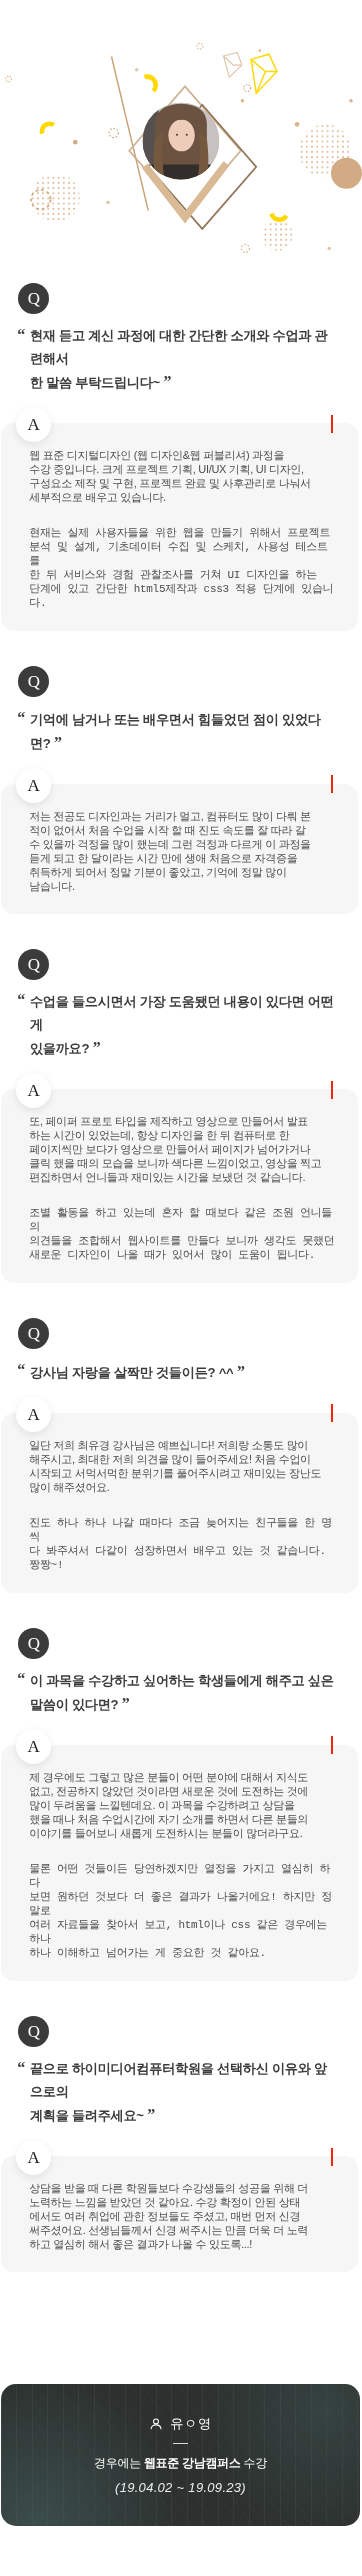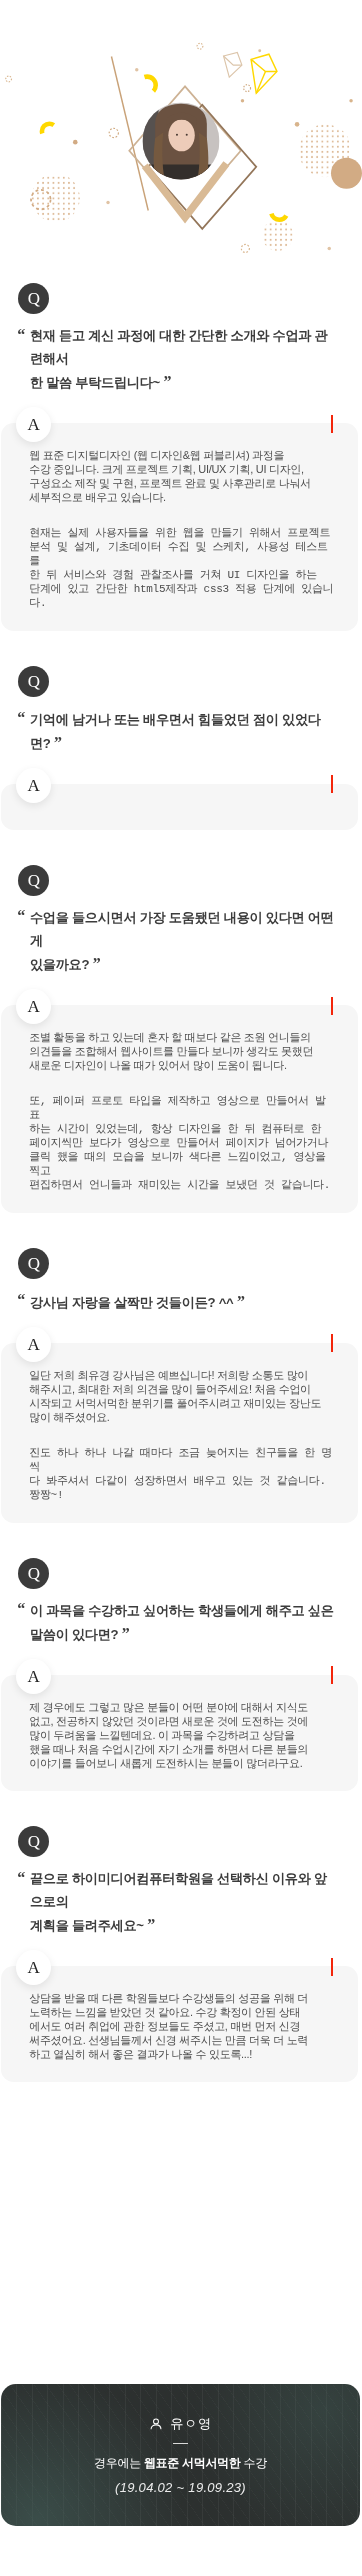--- a/index.html
+++ b/index.html
@@ -166,42 +166,48 @@
   <div class="qa">
     <div class="q-badge">
         <span>Q</span>
       </div>
     <div class="q-text"><span class="quote open">“</span><span class="q-body">기억에 남거나 또는 배우면서 힘들었던 점이 있었다면?</span><span class="quote close">”</span></div>
     <div class="a-card">
       <div class="a-badge">
           <span>A</span>
         </div>
       <div class="red-bar"></div>
+      <p>저는 전공도 디자인과는 거리가 멀고, 컴퓨터도 많이 다뤄 본
+적이 없어서 처음 수업을 시작 할 때 진도 속도를 잘 따라 갈
+수 있을까 걱정을 많이 했는데 그런 걱정과 다르게 이 과정을
+듣게 되고 한 달이라는 시간 만에 생애 처음으로 자격증을
+취득하게 되어서 정말 기분이 좋았고, 기억에 정말 많이
+남습니다.</p>
     </div>
   </div>
 
   <div class="qa">
     <div class="q-badge">
         <span>Q</span>
       </div>
     <div class="q-text"><span class="quote open">“</span><span class="q-body">수업을 들으시면서 가장 도움됐던 내용이 있다면 어떤게
 있을까요?</span><span class="quote close">”</span></div>
     <div class="a-card">
       <div class="a-badge">
           <span>A</span>
         </div>
       <div class="red-bar"></div>
-      <p>조별 활동을 하고 있는데 혼자 할 때보다 같은 조원 언니들의
-의견들을 조합해서 웹사이트를 만들다 보니까 생각도 못했던
-새로운 디자인이 나올 때가 있어서 많이 도움이 됩니다.</p>
       <p>또, 페이퍼 프로토 타입을 제작하고 영상으로 만들어서 발표
 하는 시간이 있었는데, 항상 디자인을 한 뒤 컴퓨터로 한
 페이지씩만 보다가 영상으로 만들어서 페이지가 넘어가거나
 클릭 했을 때의 모습을 보니까 색다른 느낌이었고, 영상을 찍고
 편집하면서 언니들과 재미있는 시간을 보냈던 것 같습니다.</p>
+      <p>조별 활동을 하고 있는데 혼자 할 때보다 같은 조원 언니들의
+의견들을 조합해서 웹사이트를 만들다 보니까 생각도 못했던
+새로운 디자인이 나올 때가 있어서 많이 도움이 됩니다.</p>
     </div>
   </div>
 
   <div class="qa">
     <div class="q-badge">
         <span>Q</span>
       </div>
     <div class="q-text"><span class="quote open">“</span><span class="q-body">강사님 자랑을 살짝만 것들이든? ^^</span><span class="quote close">”</span></div>
     <div class="a-card">
       <div class="a-badge">
@@ -227,20 +233,24 @@
     <div class="a-card">
       <div class="a-badge">
           <span>A</span>
         </div>
       <div class="red-bar"></div>
       <p>제 경우에도 그렇고 많은 분들이 어떤 분야에 대해서 지식도
 없고, 전공하지 않았던 것이라면 새로운 것에 도전하는 것에
 많이 두려움을 느낄텐데요. 이 과목을 수강하려고 상담을
 했을 때나 처음 수업시간에 자기 소개를 하면서 다른 분들의
 이야기를 들어보니 새롭게 도전하시는 분들이 많더라구요.</p>
+      <p>물론 어떤 것들이든 당연하겠지만 열정을 가지고 열심히 하다
+보면 원하던 것보다 더 좋은 결과가 나올거에요! 하지만 정말로
+여러 자료들을 찾아서 보고, html이나 css 같은 경우에는 하나
+하나 이해하고 넘어가는 게 중요한 것 같아요.</p>
     </div>
   </div>
 
   <div class="qa">
     <div class="q-badge">
         <span>Q</span>
       </div>
     <div class="q-text"><span class="quote open">“</span><span class="q-body">끝으로 하이미디어컴퓨터학원을 선택하신 이유와 앞으로의
 계획을 들려주세요~</span><span class="quote close">”</span></div>
     <div class="a-card">
@@ -258,18 +268,18 @@
 
   <div class="footer">
     <div class="footer-name-row">
       <svg width="14" height="14" viewBox="0 0 24 24">
         <circle cx="12" cy="7.5" r="4.2" fill="none" stroke="#ffffff" stroke-width="1.8"></circle>
         <path d="M3.5,21 C3.5,15.8 8,13.5 12,13.5 C16,13.5 20.5,15.8 20.5,21" fill="none" stroke="#ffffff" stroke-width="1.8"></path>
       </svg>
       <span class="footer-name">유ㅇ영</span>
     </div>
     <div class="footer-divider"></div>
-    <div class="footer-course"><span>경우에는 </span><b>웹표준 서먹서먹한</b><span> 수강</span></div>
+    <div class="footer-course"><span>경우에는 </span><b>웹표준 강남캠퍼스</b><span> 수강</span></div>
     <div class="footer-period">(19.04.02 ~ 19.09.23)</div>
   </div>
 
 </div>
 
 
 </body></html>

